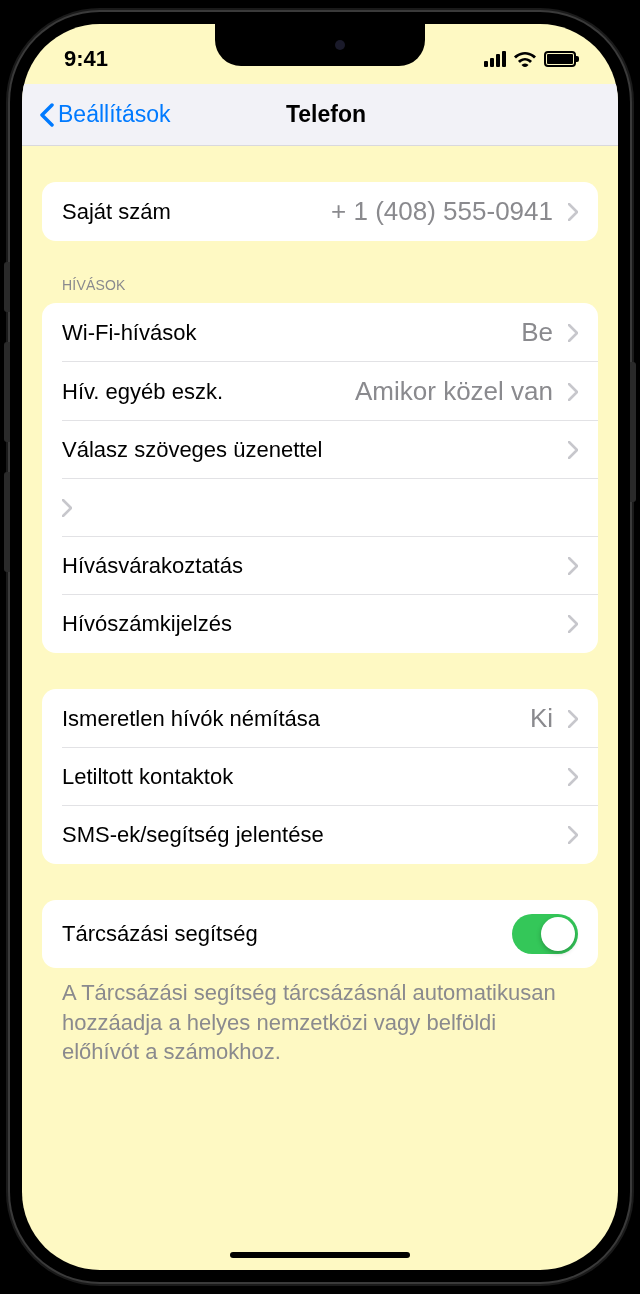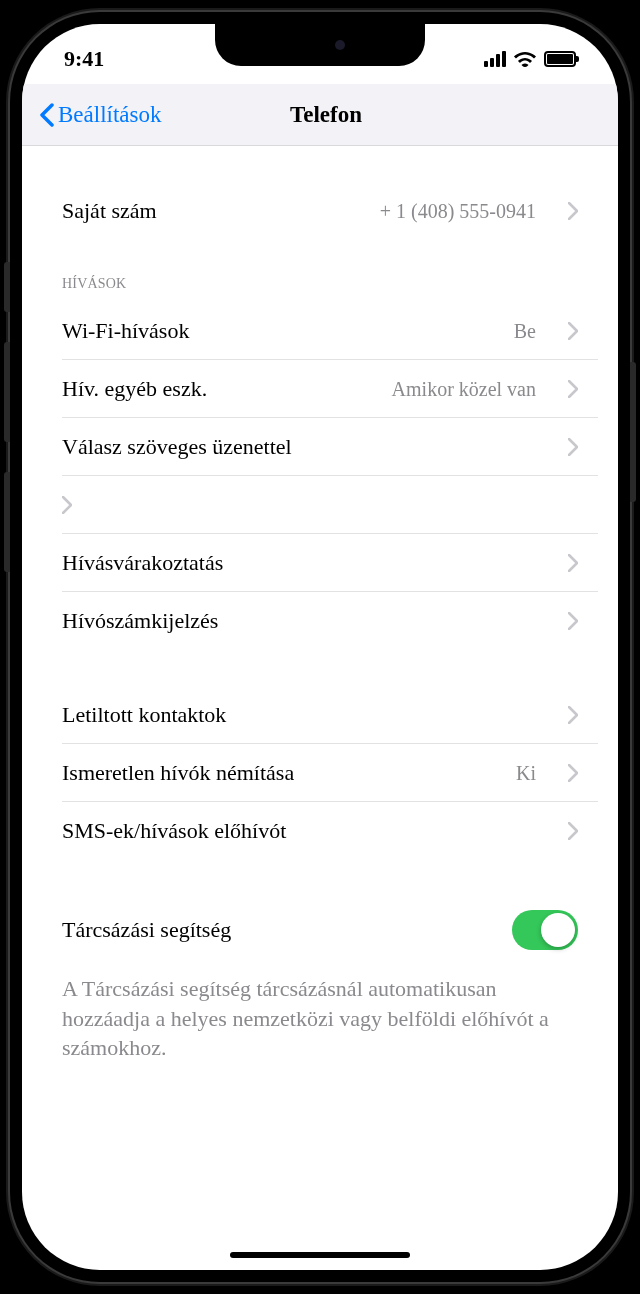--- a/index.html
+++ b/index.html
@@ -40,25 +40,24 @@
     }
     .phone-buttons-right .btn {
       width: 6px;
       height: 140px;
       background: #2a2a2a;
       border-radius: 0 3px 3px 0;
     }
     .screen {
       width: 100%;
       height: 100%;
-      background: #ffffff;
+      background: #fef9c3;
       border-radius: 78px;
       overflow: hidden;
       position: relative;
-      font-family: Liberation Serif, serif;
     }
     .notch {
       position: absolute;
       top: 0;
       left: 50%;
       transform: translateX(-50%);
       width: 210px;
       height: 42px;
       background: #000;
       border-radius: 0 0 26px 26px;
@@ -194,23 +193,23 @@
       right: 0;
       height: 1px;
       background: #e2e2e5;
     }
     .row-label {
       font-size: 22px;
       color: #000;
       flex: 1;
     }
     .row-value {
-      font-size: 20px;
+      font-size: 26px;
       color: #8a8a8e;
-      margin-right: 20px;
+      margin-right: 3px;
     }
     .chevron {
       color: #c7c7cc;
       display: flex;
     }
     .toggle {
       width: 66px;
       height: 40px;
       background: #34c759;
       border-radius: 20px;
@@ -358,38 +357,38 @@
                   <path d="M1 1 L9 9 L1 17" stroke="#c7c7cc" stroke-width="2.5" fill="none" stroke-linecap="round" stroke-linejoin="round"></path>
                 </svg>
               </span>
           </div>
         </div>
       </div>
 
       <div class="section">
         <div class="group">
           <div class="row">
-            <span class="row-label">Letiltott kontaktok</span>
-            <span class="chevron">
-                <svg width="10" height="18" viewBox="0 0 10 18">
-                  <path d="M1 1 L9 9 L1 17" stroke="#c7c7cc" stroke-width="2.5" fill="none" stroke-linecap="round" stroke-linejoin="round"></path>
-                </svg>
-              </span>
-          </div>
-          <div class="row">
             <span class="row-label">Ismeretlen hívók némítása</span>
             <span class="row-value">Ki</span>
             <span class="chevron">
                 <svg width="10" height="18" viewBox="0 0 10 18">
                   <path d="M1 1 L9 9 L1 17" stroke="#c7c7cc" stroke-width="2.5" fill="none" stroke-linecap="round" stroke-linejoin="round"></path>
                 </svg>
               </span>
           </div>
           <div class="row">
-            <span class="row-label">SMS-ek/hívások előhívót</span>
+            <span class="row-label">Letiltott kontaktok</span>
+            <span class="chevron">
+                <svg width="10" height="18" viewBox="0 0 10 18">
+                  <path d="M1 1 L9 9 L1 17" stroke="#c7c7cc" stroke-width="2.5" fill="none" stroke-linecap="round" stroke-linejoin="round"></path>
+                </svg>
+              </span>
+          </div>
+          <div class="row">
+            <span class="row-label">SMS-ek/segítség jelentése</span>
             <span class="chevron">
                 <svg width="10" height="18" viewBox="0 0 10 18">
                   <path d="M1 1 L9 9 L1 17" stroke="#c7c7cc" stroke-width="2.5" fill="none" stroke-linecap="round" stroke-linejoin="round"></path>
                 </svg>
               </span>
           </div>
         </div>
       </div>
 
       <div class="section">

